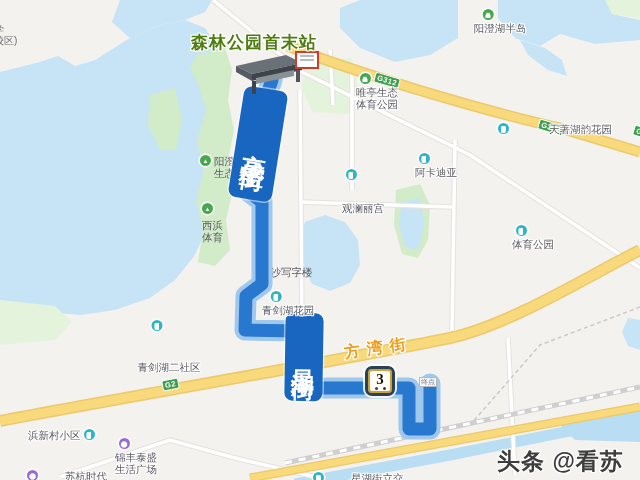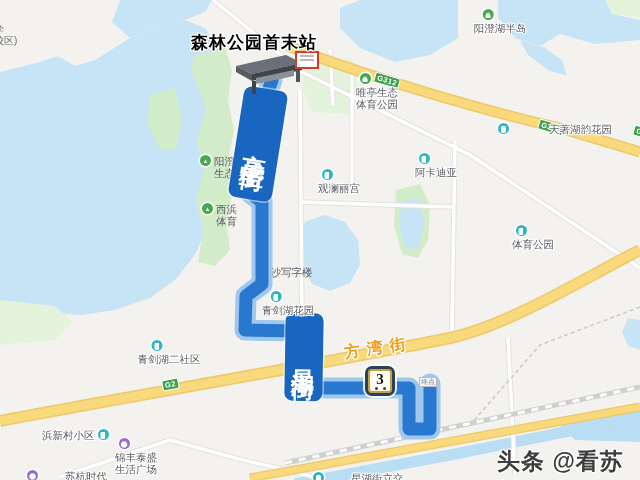--- a/index.html
+++ b/index.html
@@ -15,21 +15,21 @@
   .teal{background:#2fb5c6;} .green{background:#48a84f;} .purple{background:#9a6bd0;}
   .ptext{text-align:right;padding-left:24px;}
   .plines{display:flex;flex-direction:column;align-items:flex-start;}
   .street-box{position:absolute;background:#1866bf;border-radius:8px;color:#fff;font-weight:700;
               writing-mode:vertical-rl;text-orientation:upright;display:flex;align-items:center;justify-content:center;
               box-shadow:0 0 0 1.5px rgba(255,255,255,.5);z-index:22;}
   .badge{position:absolute;background:#3f9e4f;color:#fff;border:1px solid #fff;border-radius:2px;
          font-size:7.5px;font-weight:700;line-height:9px;padding:0 2px;z-index:26;letter-spacing:0.5px;}
   .tinybox{position:absolute;background:rgba(255,255,255,.92);border:1px solid #b9b9b9;color:#8a8a8a;
            font-size:7px;line-height:8px;padding:0 1px;z-index:26;}
-  #station-name{position:absolute;left:191px;top:31px;color:#000000;font-size:17px;font-weight:700;z-index:40;letter-spacing:1px;}
+  #station-name{position:absolute;left:191px;top:31px;color:#4d7c0f;font-size:17px;font-weight:700;z-index:40;letter-spacing:1px;}
   #fangwan{position:absolute;left:344px;top:338px;color:#f09c15;font-size:16px;font-weight:700;letter-spacing:7px;
            transform:rotate(-8deg);z-index:28;}
   #watermark{position:absolute;left:497px;top:446px;color:#3d3d3d;font-size:23px;font-weight:700;z-index:60;letter-spacing:1px;}
   #corner-label{position:absolute;left:-6px;top:24px;color:#6b6b72;font-size:10px;line-height:11px;z-index:30;}
   #metro-badge{position:absolute;left:365px;top:366px;width:24px;height:24px;background:#fffdf6;border:3px solid #2c4156;
                border-radius:7px;box-shadow:inset 0 0 0 2px #c9a13b,0 0 0 2px rgba(255,255,255,.85);z-index:34;
                display:flex;flex-direction:column;align-items:center;justify-content:center;}
   #metro-badge .num{font-family:"Liberation Serif","DejaVu Serif",serif;font-weight:700;font-size:15px;line-height:15px;color:#111;}
   #metro-badge .feet{display:flex;gap:5px;margin-top:0px;}
   #metro-badge .feet i{width:3px;height:3px;background:#2c4156;border-radius:50%;}
@@ -112,21 +112,21 @@
     </g>
   </svg>
 
   <div class="poi row" style="left:200px;top:155px;z-index:10;">
     <span class="picon green">▲</span>
     <span class="plines">
       <span>阳澄</span>
       <span>生态</span>
     </span>
   </div>
-  <div class="poi row" style="left:202px;top:203px;z-index:10;">
+  <div class="poi row" style="left:202px;top:203px;z-index:10;flex-direction:column;">
     <span class="picon green">▲</span>
     <span class="plines">
       <span>西浜</span>
       <span>体育</span>
     </span>
   </div>
   <div class="poi" style="left:236px;top:266px;z-index:10;">
     <span class="ptext">金沙写字楼</span>
   </div>
 
@@ -179,37 +179,37 @@
     <span class="ptext">体育公园</span>
   </div>
   <div class="poi row halo" style="left:498px;top:123px;gap:16px;">
     <span class="picon teal">▮</span>
     <span class="ptext">天著湖韵花园</span>
   </div>
   <div class="poi col halo" style="left:424px;top:153px;">
     <span class="picon teal">▮</span>
     <span class="ptext">阿卡迪亚</span>
   </div>
-  <div class="poi col halo" style="left:327px;top:169px;">
+  <div class="poi col halo" style="left:351px;top:169px;gap:20px;">
     <span class="picon teal">▮</span>
     <span class="ptext">观澜丽宫</span>
   </div>
   <div class="poi col halo" style="left:521px;top:225px;">
     <span class="picon teal">▮</span>
     <span class="ptext">体育公园</span>
   </div>
   <div class="poi col halo" style="left:276px;top:291px;">
     <span class="picon teal">▮</span>
     <span class="ptext">青剑湖花园</span>
   </div>
-  <div class="poi col halo" style="left:157px;top:340px;">
+  <div class="poi col halo" style="left:157px;top:320px;gap:28px;">
     <span class="picon teal">▮</span>
     <span class="ptext">青剑湖二社区</span>
   </div>
-  <div class="poi row halo" style="left:18px;top:429px;">
+  <div class="poi row halo" style="left:4px;top:429px;">
     <span class="ptext">浜新村小区</span>
     <span class="picon teal">▮</span>
   </div>
   <div class="poi col halo" style="left:124px;top:438px;">
     <span class="picon purple">◆</span>
     <span class="ptext">锦丰泰盛</span>
     <span class="ptext">生活广场</span>
   </div>
   <div class="poi row halo" style="left:27px;top:470px;">
     <span class="picon purple">◆</span>

